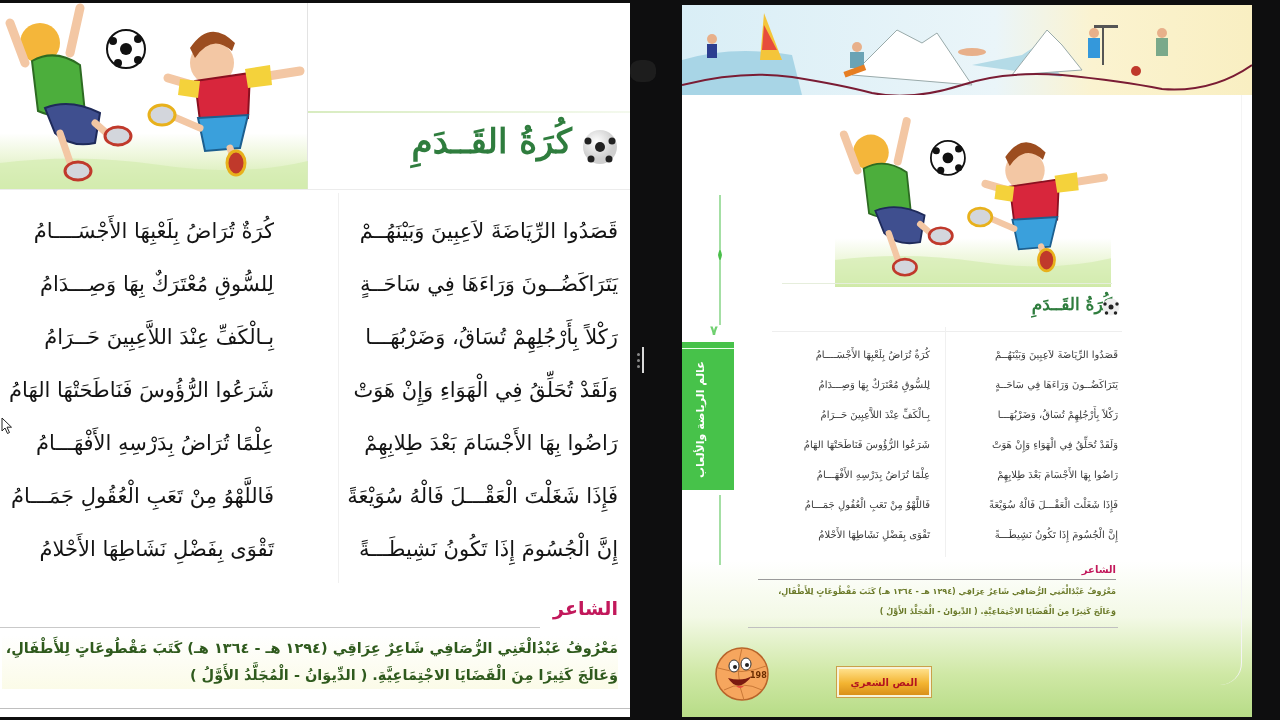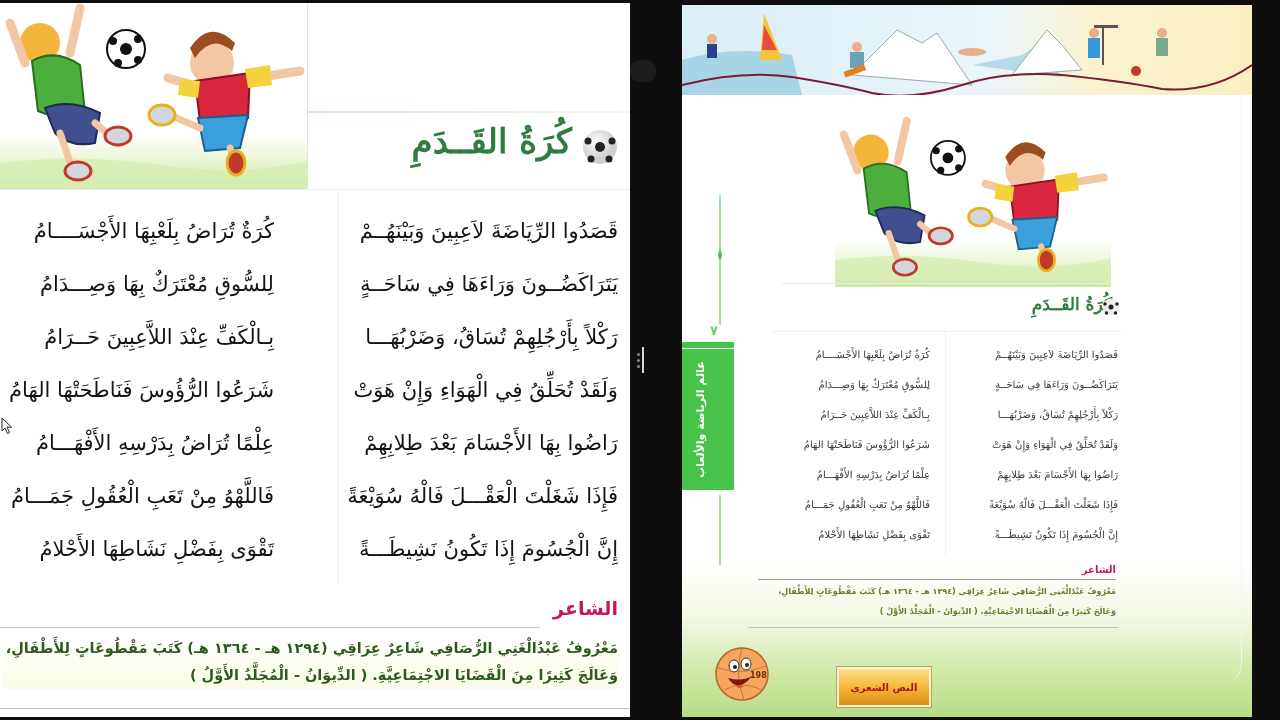--- a/index.html
+++ b/index.html
@@ -134,21 +134,21 @@
   .right-poet-rule-bottom { position: absolute; left: 66px; width: 370px; top: 622px; height: 1px; background: #c0c0c0; }
   .right-page-inner-edge {
     position: absolute; right: 10px; top: 90px; width: 40px; height: 590px;
     border-right: 1px solid #f4f4f4; border-bottom-right-radius: 22px;
   }
   .page-number-badge { position: absolute; left: 32px; top: 641px; width: 56px; height: 56px; }
   .page-number-text {
     position: absolute; left: 68px; top: 666px; font-size: 8px; color: #6a2c00; font-weight: bold;
   }
   .poetic-text-button {
-    position: absolute; left: 155px; top: 662px; width: 94px; height: 40px;
+    position: absolute; left: 155px; top: 662px; width: 94px; height: 30px;
     background: linear-gradient(180deg, #ffe08a 0%, #f3b431 55%, #d9901a 100%);
     border: 2px solid #f7f3d9; box-shadow: 0 0 0 1px #caa04a;
     display: flex; align-items: center; justify-content: center;
     font-family: "DejaVu Sans", sans-serif; font-size: 10px; font-weight: bold; color: #b3141f; direction: rtl;
     cursor: pointer;
   }
 
   
   .mouse-cursor { position: absolute; left: 1px; top: 414px; width: 12px; height: 18px; }
 </style>

